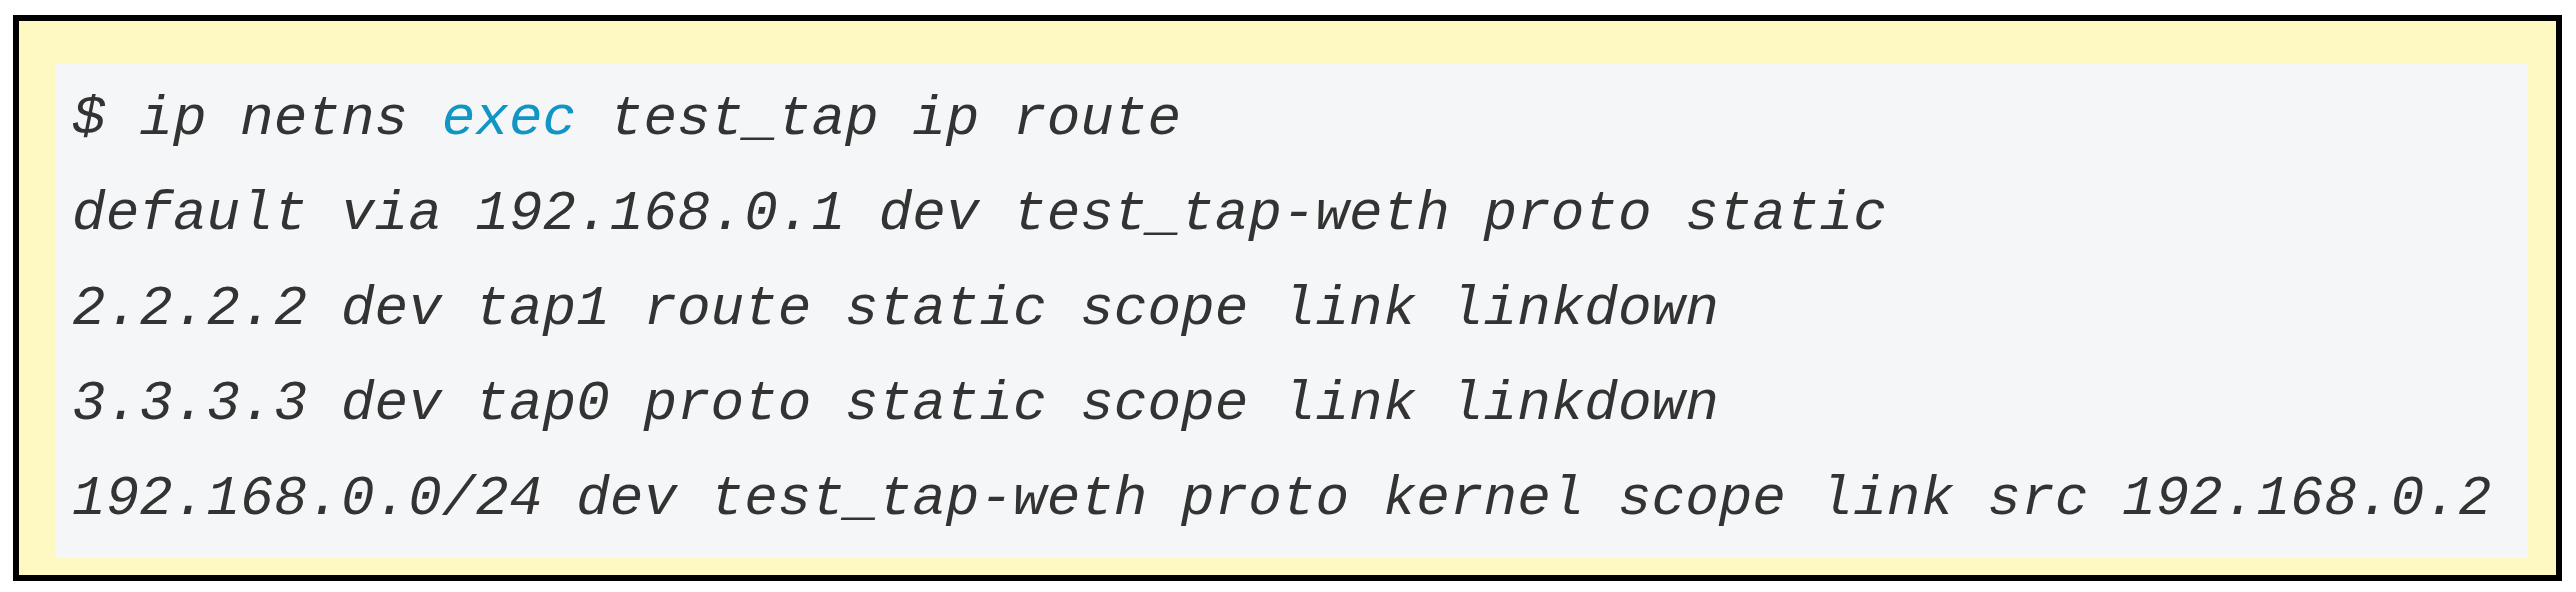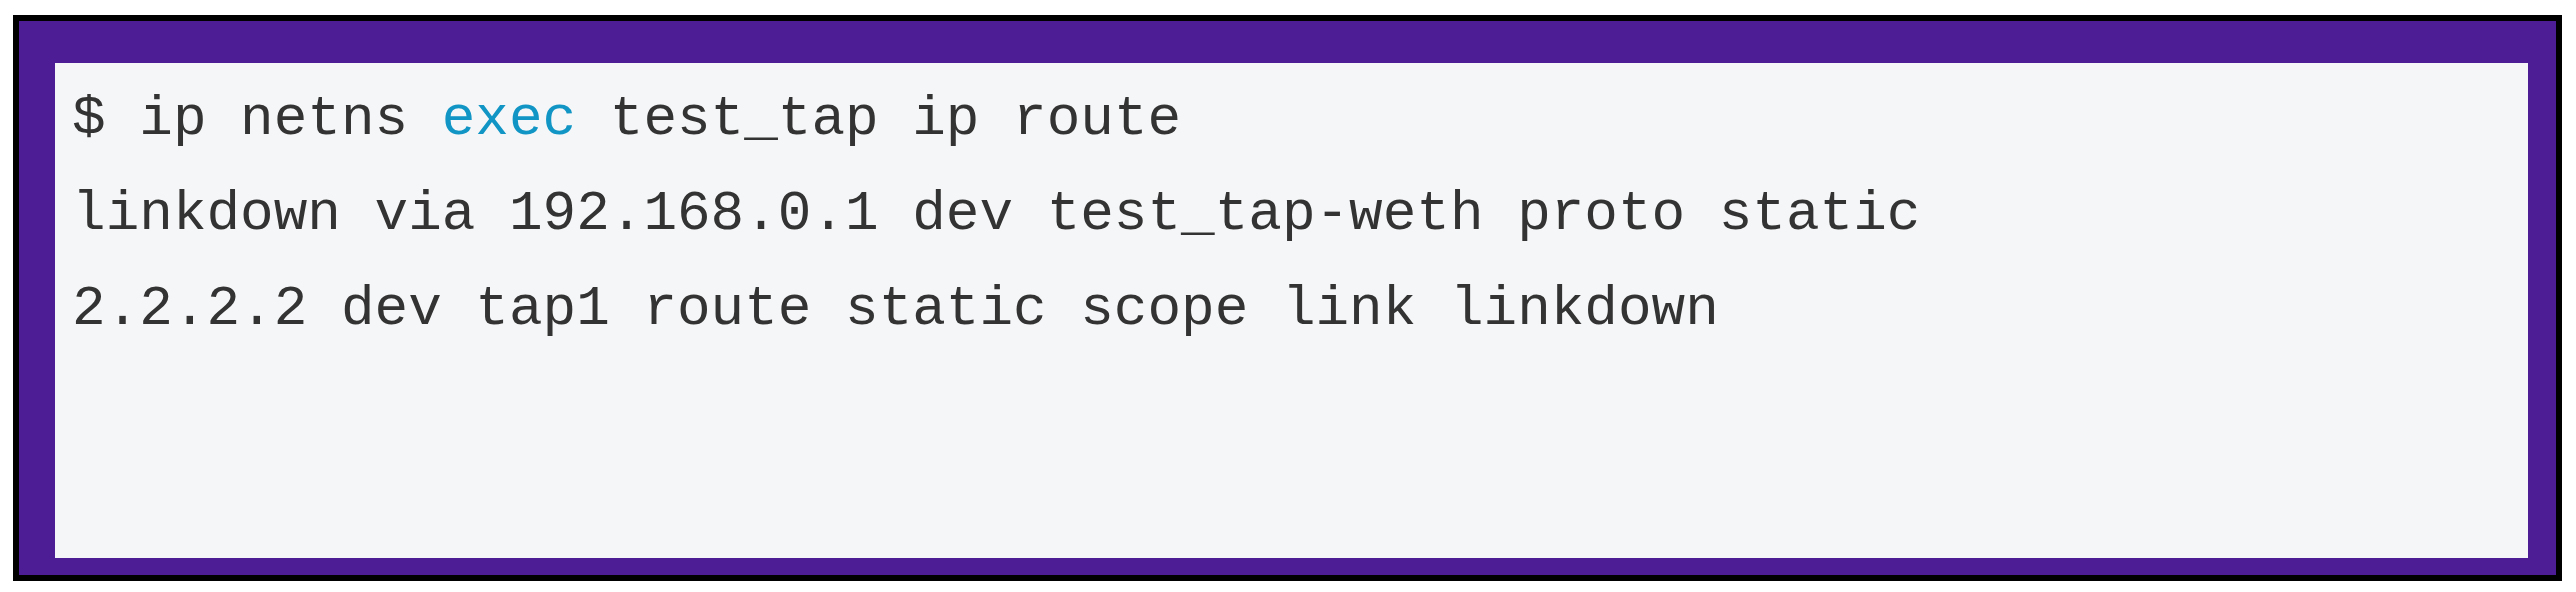--- a/index.html
+++ b/index.html
@@ -10,22 +10,23 @@
     height: 592px;
     overflow: hidden;
     font-family: "Liberation Mono", "DejaVu Sans Mono", monospace;
   }
   .frame {
     box-sizing: border-box;
     margin: 15.4px 0 0 12.6px;
     width: 2549px;
     height: 566px;
     border: 6.3px solid #000000;
-    background: #4c1d95;
+    background: #fef9c3;
     padding: 42px 27px 17px 36px;
+    font-style: italic;
   }
   .codeblock {
     box-sizing: border-box;
     width: 2473px;
     height: 495px;
     background: #f5f6f7;
     padding: 8.4px 0 8.4px 17.5px;
     overflow: hidden;
   }
   .code-line {
@@ -41,21 +42,23 @@
   }
 </style>
 </head>
 <body>
 
 <div class="frame">
   <div class="codeblock">
 
     <div class="code-line"><span>$ ip netns </span><span class="kw">exec</span><span> test_tap ip route</span></div>
 
-    <div class="code-line">linkdown via 192.168.0.1 dev test_tap-weth proto static</div>
+    <div class="code-line">default via 192.168.0.1 dev test_tap-weth proto static</div>
 
     <div class="code-line">2.2.2.2 dev tap1 route static scope link linkdown</div>
 
+    <div class="code-line">3.3.3.3 dev tap0 proto static scope link linkdown</div>
 
+    <div class="code-line">192.168.0.0/24 dev test_tap-weth proto kernel scope link src 192.168.0.2</div>
 
   </div>
 </div>
 
 
 </body></html>

